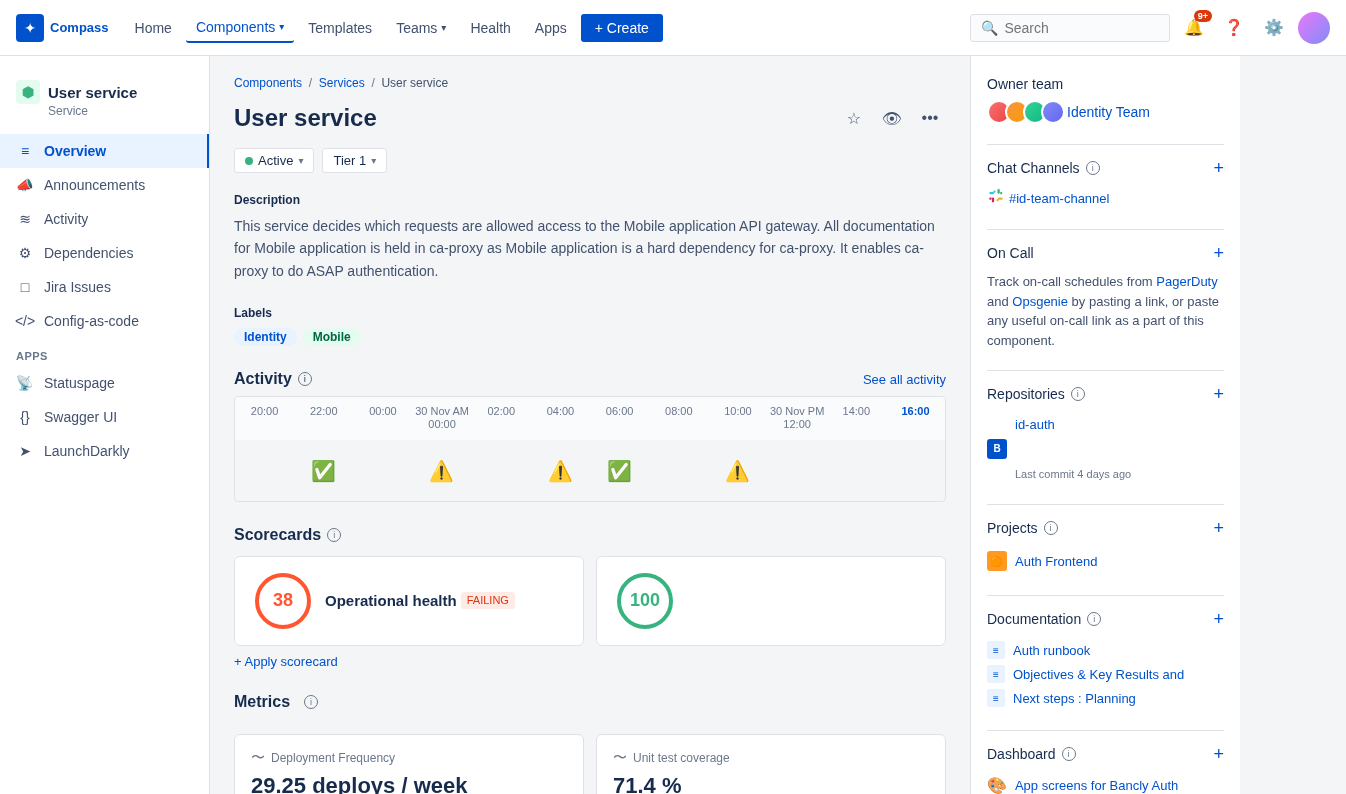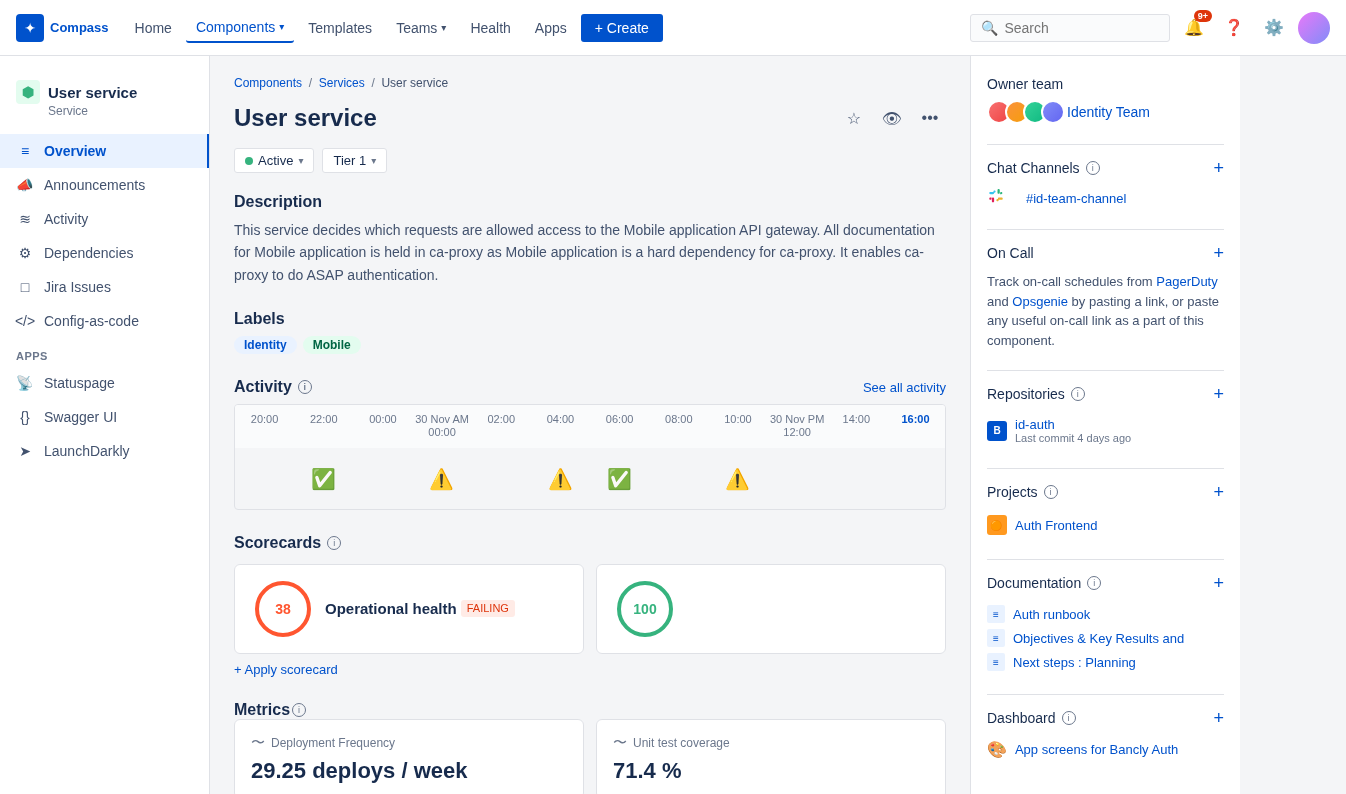--- a/index.html
+++ b/index.html
@@ -72,21 +72,21 @@
     .status-badge {
       display: flex; align-items: center; gap: 5px; padding: 4px 10px;
       border: 1px solid #dfe1e6; border-radius: 3px; font-size: 13px; font-weight: 500;
       cursor: pointer; background: #fff;
     }
     .status-dot { width: 8px; height: 8px; border-radius: 50%; background: #36b37e; }
     .badge-chevron { font-size: 10px; color: #6b778c; }
 
     
     .section { margin-bottom: 24px; }
-    .section-title { font-size: 16px; font-weight: 600; color: #172b4d; margin-bottom: 8px; }
+    .section-title { font-size: 12px; font-weight: 600; color: #172b4d; margin-bottom: 8px; }
     .desc-text { font-size: 14px; color: #42526e; line-height: 1.6; }
 
     
     .labels-row { display: flex; gap: 6px; flex-wrap: wrap; margin-top: 8px; }
     .label-tag { padding: 2px 10px; border-radius: 12px; font-size: 12px; font-weight: 600; }
     .label-identity { background: #e9f2ff; color: #0052cc; }
     .label-mobile { background: #e3fcef; color: #006644; }
 
     
     .activity-header { display: flex; align-items: center; justify-content: space-between; margin-bottom: 8px; }
@@ -102,34 +102,34 @@
     
     .scorecards-header { display: flex; align-items: center; gap: 6px; margin-bottom: 12px; }
     .scorecards-title { font-size: 16px; font-weight: 600; }
     .scorecards-grid { display: flex; gap: 12px; flex-wrap: wrap; }
     .scorecard-card {
       border: 1px solid #dfe1e6; border-radius: 6px; padding: 16px 20px;
       display: flex; align-items: center; gap: 14px; flex: 1; min-width: 200px; background: #fff;
     }
     .score-circle {
       width: 56px; height: 56px; border-radius: 50%; display: flex; align-items: center;
-      justify-content: center; font-size: 14px; font-weight: 700; flex-shrink: 0;
+      justify-content: center; font-size: 18px; font-weight: 700; flex-shrink: 0;
       border: 4px solid; position: relative;
     }
     .score-fail { border-color: #ff5630; color: #ff5630; }
     .score-pass { border-color: #36b37e; color: #36b37e; }
     .scorecard-info { display: flex; flex-direction: row; gap: 4px; }
     .scorecard-name { font-size: 15px; font-weight: 600; color: #172b4d; }
     .scorecard-status { font-size: 11px; font-weight: 400; padding: 2px 6px; border-radius: 3px; display: inline-block; width: fit-content; }
     .status-failing { background: #ffebe6; color: #de350b; }
     .status-passing { background: #e3fcef; color: #006644; }
     .apply-scorecard { color: #0052cc; font-size: 13px; cursor: pointer; background: none; border: none; margin-top: 8px; display: flex; align-items: center; gap: 4px; }
 
     
-    .metrics-header { display: flex; align-items: center; gap: 2px; margin-bottom: 0; }
+    .metrics-header { display: flex; align-items: center; gap: 14px; margin-bottom: 23px; }
     .metrics-title { font-size: 16px; font-weight: 600; }
     .metrics-grid { display: flex; gap: 12px; }
     .metric-card { border: 1px solid #dfe1e6; border-radius: 6px; padding: 14px 16px; flex: 1; background: #fff; }
     .metric-label { display: flex; align-items: center; gap: 6px; font-size: 12px; color: #6b778c; margin-bottom: 6px; }
     .metric-value { font-size: 22px; font-weight: 700; color: #172b4d; }
 
     
     .right-section { margin-bottom: 20px; }
     .right-section-header { display: flex; align-items: center; justify-content: space-between; margin-bottom: 10px; }
     .right-section-title { font-size: 14px; font-weight: 400; color: #172b4d; display: flex; align-items: center; gap: 6px; }
@@ -140,26 +140,26 @@
     .av1 { background: linear-gradient(135deg, #f87171, #ef4444); }
     .av2 { background: linear-gradient(135deg, #fb923c, #f59e0b); }
     .av3 { background: linear-gradient(135deg, #34d399, #10b981); }
     .av4 { background: linear-gradient(135deg, #818cf8, #6366f1); }
     .team-name { font-size: 14px; color: #0052cc; font-weight: 500; }
     .on-call-text { font-size: 13px; color: #42526e; line-height: 1.5; }
     .on-call-text a { color: #0052cc; cursor: pointer; }
     .repo-item { display: flex; align-items: center; gap: 8px; padding: 4px 0; }
     .repo-icon { width: 20px; height: 20px; border-radius: 3px; background: #0052cc; display: flex; align-items: center; justify-content: center; }
     .repo-icon-inner { color: white; font-size: 10px; font-weight: 700; }
-    .repo-info { display: flex; flex-direction: column; }
+    .repo-info { display: flex; flex-direction: column; gap: 36px; }
     .repo-name { font-size: 13px; color: #0052cc; font-weight: 500; }
     .repo-meta { font-size: 11px; color: #6b778c; }
     .project-item { display: flex; align-items: center; gap: 8px; padding: 4px 0; }
     .project-icon { width: 20px; height: 20px; border-radius: 3px; background: #ff991f; display: flex; align-items: center; justify-content: center; font-size: 10px; }
-    .channel-item { display: flex; align-items: center; gap: 21px; }
+    .channel-item { display: flex; align-items: center; gap: 4px; }
     .slack-icon { font-size: 16px; }
     .doc-item { display: flex; align-items: center; gap: 8px; padding: 3px 0; }
     .doc-icon { width: 18px; height: 18px; background: #e9f2ff; border-radius: 2px; display: flex; align-items: center; justify-content: center; font-size: 10px; color: #0052cc; }
     .doc-name { font-size: 13px; color: #0052cc; }
     .dashboard-item { display: flex; align-items: center; gap: 8px; padding: 3px 0; }
     .dashboard-icon { font-size: 16px; }
     .info-icon { width: 14px; height: 14px; border-radius: 50%; border: 1px solid #6b778c; display: inline-flex; align-items: center; justify-content: center; font-size: 9px; color: #6b778c; }
     .divider { border: none; border-top: 1px solid #dfe1e6; margin: 14px 0; }
   </style>
 </head>

